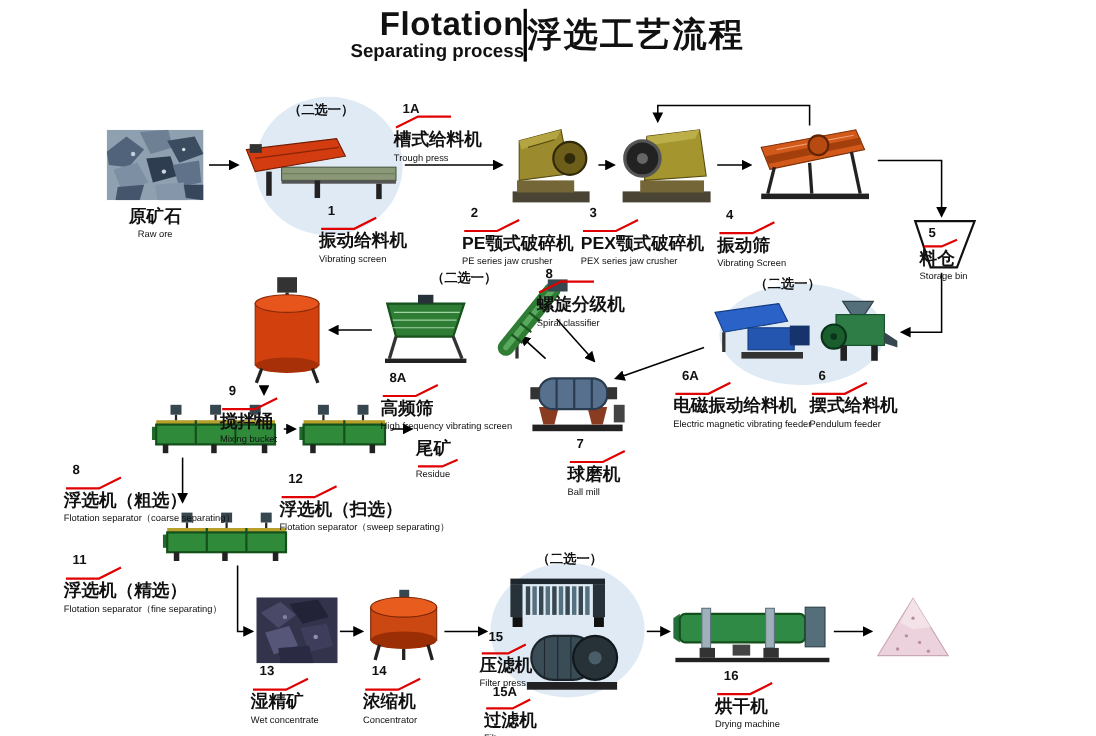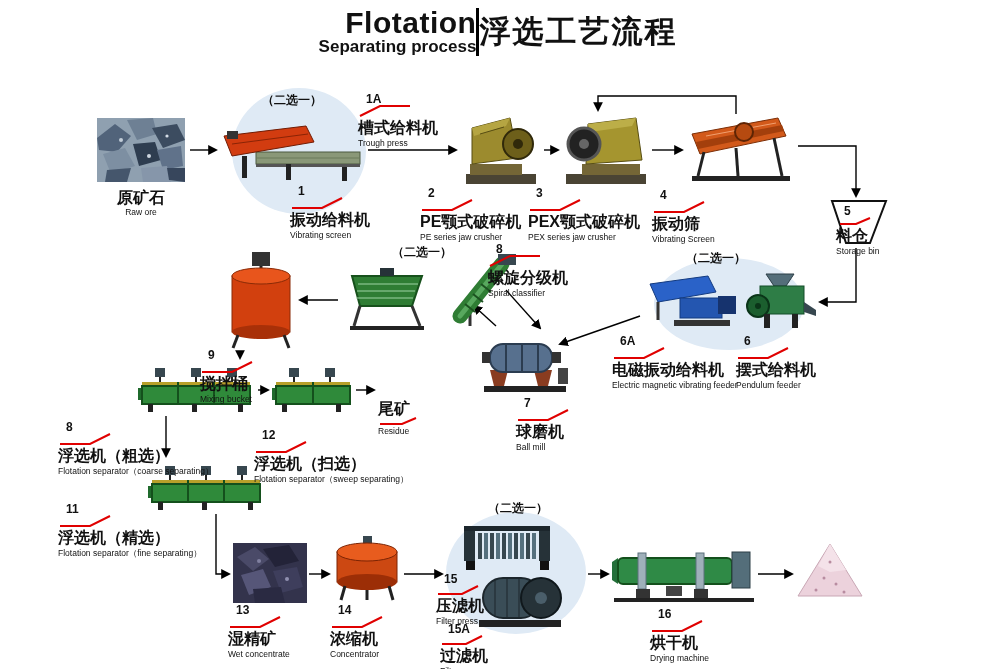--- a/index.html
+++ b/index.html
@@ -457,20 +457,28 @@
 
   <div class="label flip down" style="left:488px;top:242px">
     <div class="num">8</div>
     <svg class="leader" width="54" height="14" viewBox="0 0 54 14">
         <path d="M2,12 L32,12 L52,2"></path>
       </svg>
     <div class="zh">螺旋分级机</div>
     <div class="en">Spiral classifier</div>
   </div>
 
+  <div class="label" style="left:346px;top:336px">
+    <div class="num">8A</div>
+    <svg class="leader" width="54" height="14" viewBox="0 0 54 14">
+        <path d="M2,12 L32,12 L52,2"></path>
+      </svg>
+    <div class="zh">高频筛</div>
+    <div class="en">High frequency vibrating screen</div>
+  </div>
 
   <div class="label" style="left:200px;top:348px">
     <div class="num">9</div>
     <svg class="leader" width="54" height="14" viewBox="0 0 54 14">
         <path d="M2,12 L32,12 L52,2"></path>
       </svg>
     <div class="zh">搅拌桶</div>
     <div class="en">Mixing bucket</div>
   </div>
 

